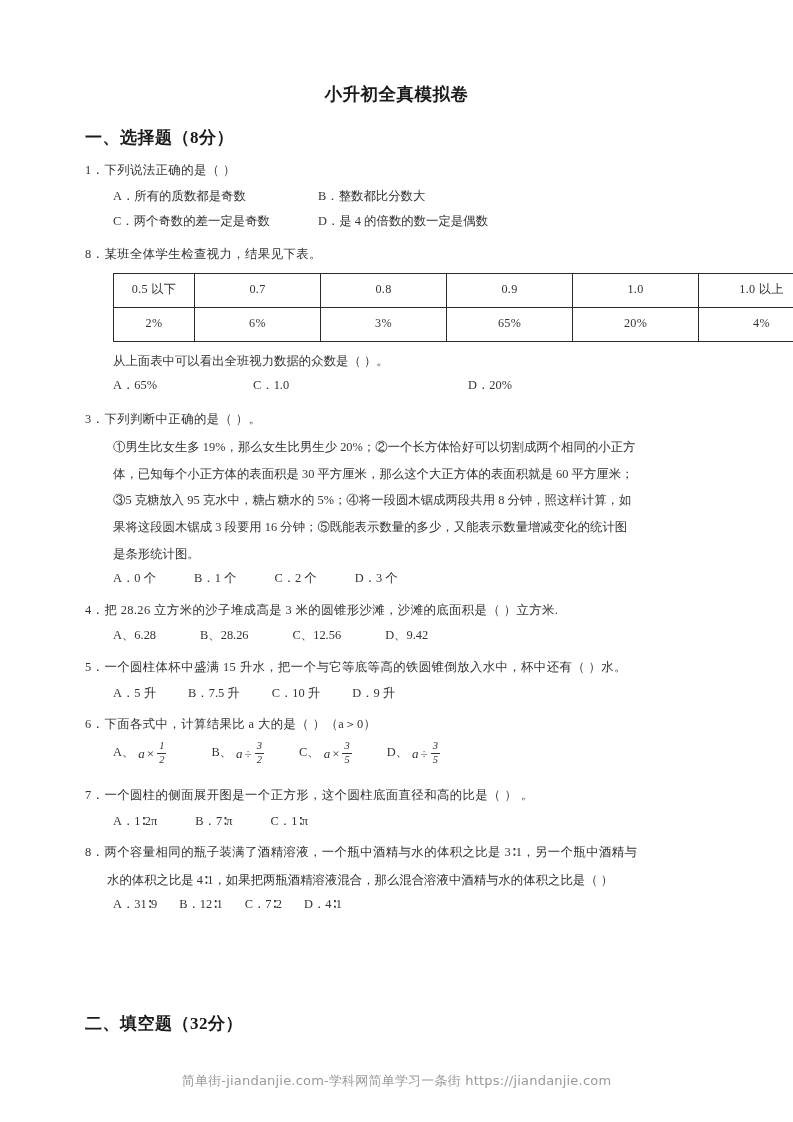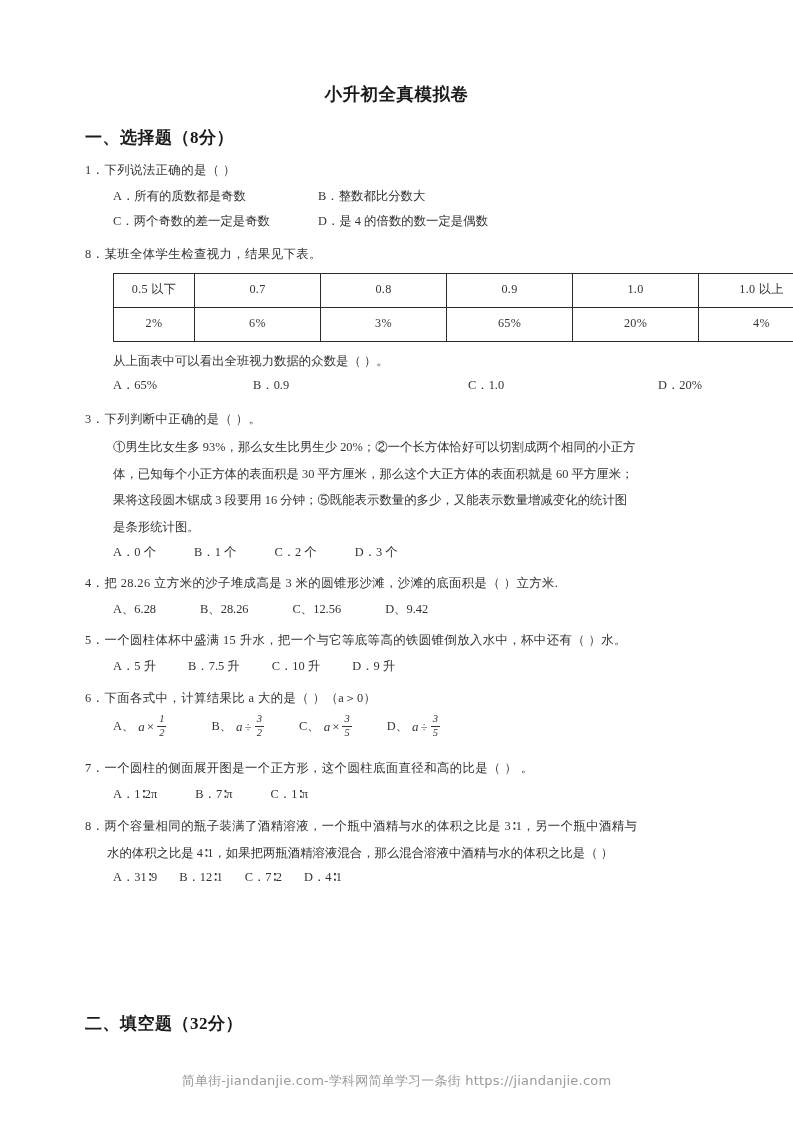--- a/index.html
+++ b/index.html
@@ -206,30 +206,30 @@
             <td>3%</td>
             <td>65%</td>
             <td>20%</td>
             <td>4%</td>
           </tr>
         </tbody>
       </table>
       <p class="stem-cont" style="padding-left:28px;">从上面表中可以看出全班视力数据的众数是（              ）。</p>
       <div class="opt-row opt-4wide">
         <span class="opt">A．65%</span>
-        <span class="opt">B．0.9</span>
         <span class="opt">C．1.0</span>
         <span class="opt">D．20%</span>
       </div>
     </div>
 
     <div class="q" style="margin-top:12px;">
       <p class="q-stem q-num">3．下列判断中正确的是（        ）。</p>
-      <p class="para-cont">①男生比女生多 93%，那么女生比男生少 20%；②一个长方体恰好可以切割成两个相同的小正方</p>
+      <p class="para-cont">①男生比女生多 19%，那么女生比男生少 20%；②一个长方体恰好可以切割成两个相同的小正方</p>
       <p class="para-cont">体，已知每个小正方体的表面积是 30 平方厘米，那么这个大正方体的表面积就是 60 平方厘米；</p>
+      <p class="para-cont">③5 克糖放入 95 克水中，糖占糖水的 5%；④将一段圆木锯成两段共用 8 分钟，照这样计算，如</p>
       <p class="para-cont">果将这段圆木锯成 3 段要用 16 分钟；⑤既能表示数量的多少，又能表示数量增减变化的统计图</p>
       <p class="para-cont">是条形统计图。</p>
       <div class="opt-row opt-3tight">
         <span class="opt">A．0 个</span>
         <span class="opt">B．1 个</span>
         <span class="opt">C．2 个</span>
         <span class="opt">D．3 个</span>
       </div>
     </div>
 

